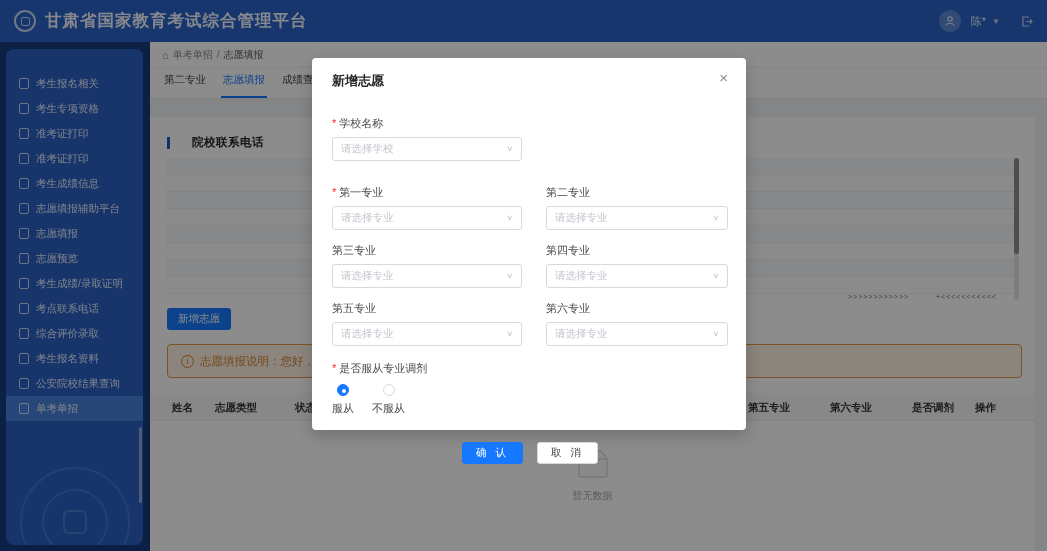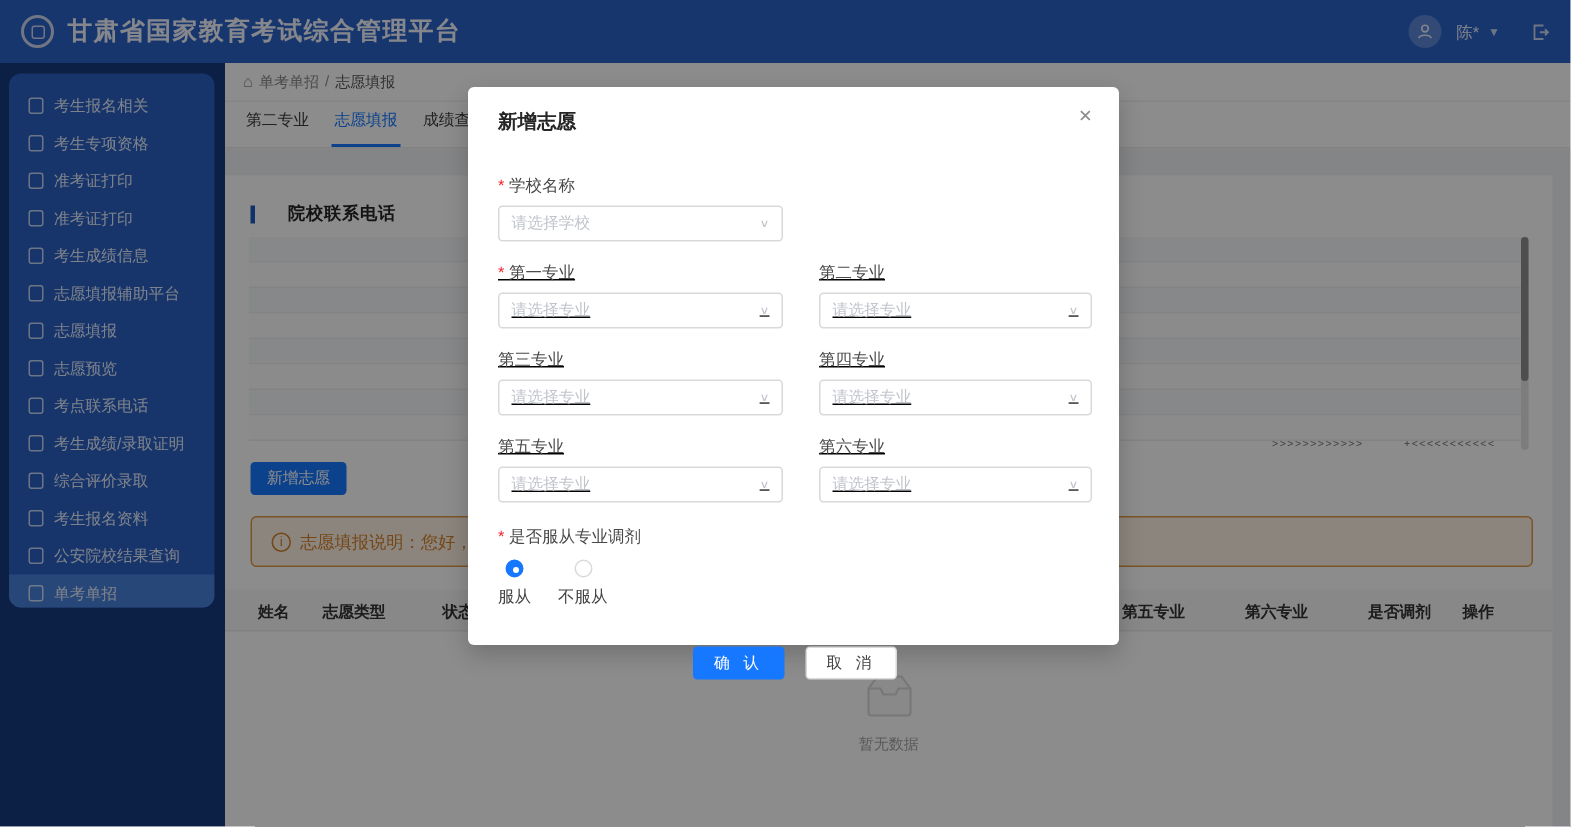--- a/index.html
+++ b/index.html
@@ -17,22 +17,22 @@
   .header-right { margin-left:auto; display:flex; align-items:center; gap:10px; }
   .avatar { width:22px; height:22px; border-radius:50%; background:#5b87d6;
     display:flex; align-items:center; justify-content:center; }
   .user-name { color:#e8eefb; font-size:11px; }
   .caret { color:#c9d6ef; font-size:8px; margin-left:-4px; }
   .logout { margin-left:10px; display:flex; align-items:center; }
 
   
   .sidebar { position:absolute; left:0; top:42px; width:150px; height:509px;
     background:#16397f; z-index:4; overflow:hidden; }
-  .menu-panel { position:absolute; left:6px; top:7px; width:137px; height:356px;
-    background:#2a62c4; border-radius:8px; padding-top:9px; overflow:hidden; }
+  .menu-panel { position:absolute; left:6px; top:7px; width:137px; height:496px;
+    background:#2a62c4; border-radius:8px; padding-top:22px; overflow:hidden; }
   .menu-item { position:relative; height:25px; display:flex; align-items:center;
     padding-left:13px; color:#e6edfb; font-size:10.5px; cursor:pointer; white-space:nowrap; }
   .menu-item .mi-icon { width:10px; height:11px; border:1px solid rgba(235,242,255,.8);
     border-radius:2px; margin-right:7px; flex:0 0 auto; }
   .menu-item.active { background:#4a82dd; }
   .menu-scroll { position:absolute; right:1px; top:378px; width:3px; height:76px;
     background:rgba(255,255,255,.45); border-radius:2px; }
   .emblem { position:absolute; border:2px solid rgba(120,200,240,.22); border-radius:50%; }
   .emblem.e1 { width:110px; height:110px; left:14px; top:418px; }
   .emblem.e2 { width:66px; height:66px; left:36px; top:440px; }
@@ -96,21 +96,21 @@
   .modal-close { margin-left:auto; font-size:15px; color:#8c8c8c; line-height:12px; cursor:pointer; }
   .modal-body { margin-top:26px; }
   .f-label { font-size:11px; color:#4a4a4a; margin-bottom:6px; }
   .req::before { content:"* "; color:#f5222d; }
   .select { height:24px; border:1px solid #d9d9d9; border-radius:3px; background:#fff;
     display:flex; align-items:center; padding:0 8px; cursor:pointer; }
   .ph { font-size:10.5px; color:#c0c4cc; }
   .chev { margin-left:auto; color:#c0c4cc; font-size:9px; transform:scaleY(.8); }
   .school-select { width:190px; }
   .grid2 { display:grid; grid-template-columns:190px 182px; column-gap:24px;
-    row-gap:0; margin-top:13px;text-decoration:underline; }
+    row-gap:0; margin-top:24px; }
   .fcell { margin-bottom:13px; }
   .radio-row { display:flex; align-items:center; gap:18px; margin-top:8px; }
   .radio { display:flex; align-items:center; gap:5px; font-size:11px; color:#444; cursor:pointer;flex-direction:column; }
   .rdot { width:12px; height:12px; border-radius:50%; border:1px solid #d9d9d9; background:#fff; }
   .rdot.checked { border-color:#1677ff; background:#1677ff; position:relative; }
   .rdot.checked::after { content:""; position:absolute; left:4px; top:4px; width:4px; height:4px;
     border-radius:50%; background:#fff; }
   .modal-footer { display:flex; justify-content:center; gap:14px; margin-top:26px;align-items:flex-end; }
   .btn { height:22px; padding:0 13px; border-radius:3px; font-size:10.5px;
     display:flex; align-items:center; cursor:pointer; letter-spacing:3px; }
@@ -174,25 +174,25 @@
       <div class="menu-item">
           <span class="mi-icon"></span>
           <span>志愿填报</span>
         </div>
       <div class="menu-item">
           <span class="mi-icon"></span>
           <span>志愿预览</span>
         </div>
       <div class="menu-item">
           <span class="mi-icon"></span>
+          <span>考生成绩/录取证明</span>
+        </div>
+      <div class="menu-item">
+          <span class="mi-icon"></span>
           <span>考点联系电话</span>
-        </div>
-      <div class="menu-item">
-          <span class="mi-icon"></span>
-          <span>考生成绩/录取证明</span>
         </div>
       <div class="menu-item">
           <span class="mi-icon"></span>
           <span>综合评价录取</span>
         </div>
       <div class="menu-item">
           <span class="mi-icon"></span>
           <span>考生报名资料</span>
         </div>
       <div class="menu-item">

